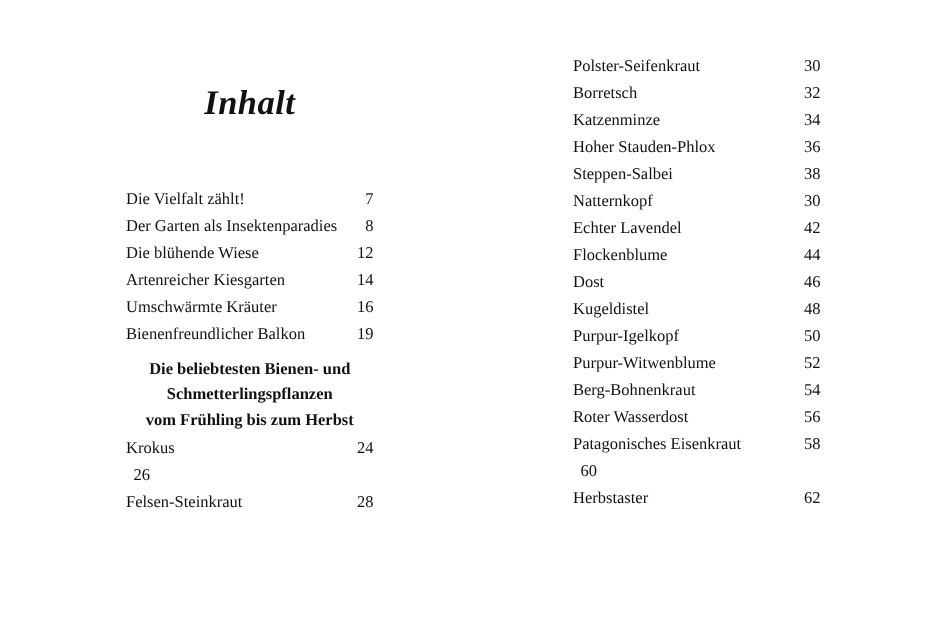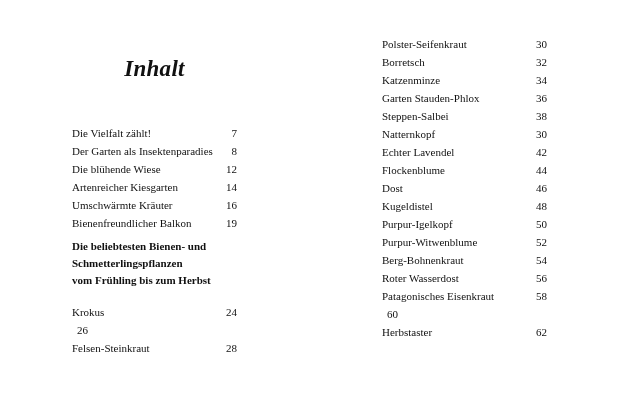--- a/index.html
+++ b/index.html
@@ -5,21 +5,21 @@
     html, body { margin: 0; padding: 0; }
     body {
       width: 624px; height: 411px;
       background: #ffffff;
       position: relative;
       overflow: hidden;
       font-family: "Liberation Serif", "DejaVu Serif", serif;
       color: #111111;
     }
     .page { position: absolute; top: 0; }
-    .page-left { left: 0; width: 312px; height: 388px; }
+    .page-left { left: 12px; width: 312px; height: 388px; }
     .page-right { left: 308px; width: 312px; height: 411px; }
     .title {
       position: absolute;
       left: 72px; width: 165px;
       top: 56px;
       text-align: center;
       font-size: 23px;
       font-weight: bold;
       font-style: italic;
       letter-spacing: 0.3px;
@@ -40,21 +40,22 @@
       height: 18px;
       line-height: 18px;
       white-space: nowrap;
     }
     .toc-num { text-align: right; min-width: 16px; }
     .section-heading {
       font-weight: bold;
       font-size: 11px;
       line-height: 17px;
       margin-top: 6px;
-      margin-bottom: 14px;
+      margin-bottom: 1px;
+      text-align: center;
     }
     .section-heading span { display: block; white-space: nowrap; }
   </style>
 </head>
 <body>
 
 <div class="page page-left">
   <h1 class="title">Inhalt</h1>
 
   <ul class="toc toc-left">
@@ -111,21 +112,21 @@
       </li>
     <li class="toc-row">
         <span>Borretsch</span>
         <span class="toc-num">32</span>
       </li>
     <li class="toc-row">
         <span>Katzenminze</span>
         <span class="toc-num">34</span>
       </li>
     <li class="toc-row">
-        <span>Garten Stauden-Phlox</span>
+        <span>Hoher Stauden-Phlox</span>
         <span class="toc-num">36</span>
       </li>
     <li class="toc-row">
         <span>Steppen-Salbei</span>
         <span class="toc-num">38</span>
       </li>
     <li class="toc-row">
         <span>Natternkopf</span>
         <span class="toc-num">30</span>
       </li>

